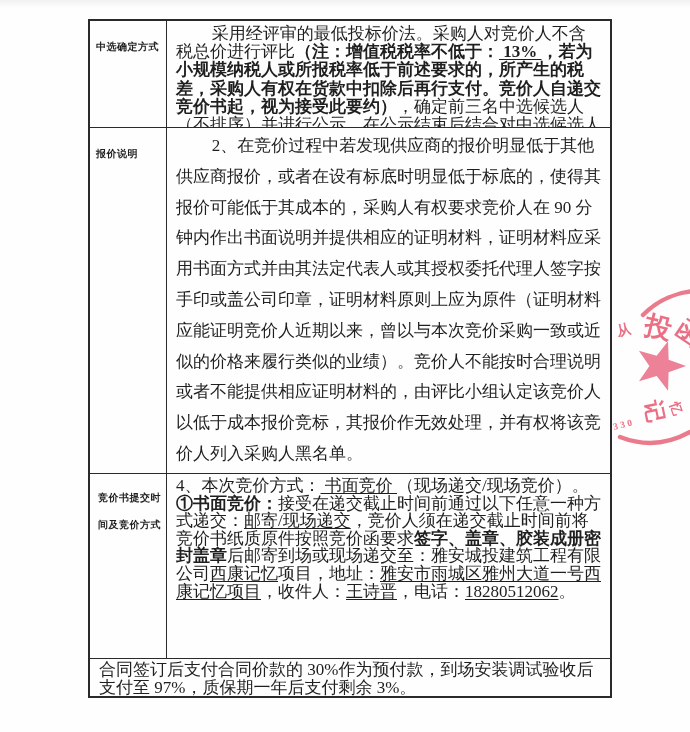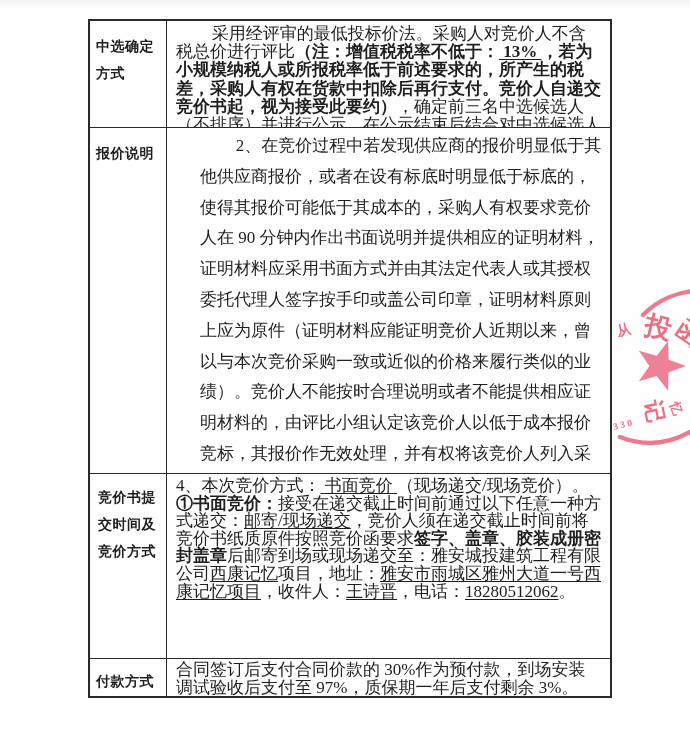--- a/index.html
+++ b/index.html
@@ -14,26 +14,26 @@
   .scan-edge{position:absolute;left:0;top:0;width:100%;height:8px;
     background:linear-gradient(to bottom, rgba(0,0,0,.05), rgba(0,0,0,0));}
   .doc-table{
     position:absolute;left:88px;top:19px;width:524px;height:679px;
     border:2px solid #2a2a2a;box-sizing:border-box;
     display:flex;flex-direction:column;background:transparent;
   }
   .row{display:flex;flex-direction:row;border-bottom:1px solid #2a2a2a;box-sizing:border-box;overflow:hidden;}
   .row:last-child{border-bottom:none;flex:1;}
   .row1{height:107px;}
-  .row2{height:346px;gap:24px;}
+  .row2{height:346px;}
   .row3{height:185px;}
   .cell{box-sizing:border-box;overflow:hidden;}
   .label-cell{
     width:77px;flex:0 0 77px;border-right:1px solid #2a2a2a;
-    font-weight:bold;font-size:14px;line-height:27px;
+    font-weight:bold;font-size:10px;line-height:27px;
     padding:12px 0 0 6px;letter-spacing:.5px;
   }
   .row3 .label-cell{padding-top:10px;padding-left:8px;}
   .row4 .label-cell{padding-top:9px;}
   .content-cell{
     flex:1;font-size:17px;padding:4px 8px 0 9px;
   }
   .content-cell p{margin:0;}
   .row1 .content-cell{line-height:18.2px;padding-top:4px;}
   .row2 .content-cell{line-height:30.8px;padding-top:3px;}
@@ -70,21 +70,20 @@
 
     <section class="row row3">
       <div class="cell label-cell">竞价书提交时间及竞价方式</div>
       <div class="cell content-cell">
         <p><span>4、本次竞价方式：</span><span class="u"> 书面竞价 </span><span>（现场递交/现场竞价）。</span></p>
         <p><span class="b">①书面竞价：</span><span>接受在递交截止时间前通过以下任意一种方式递交：</span><span class="u">邮寄/现场递交</span><span>，竞价人须在递交截止时间前将竞价书纸质原件按照竞价函要求</span><span class="b">签字、盖章、胶装成册密封盖章</span><span>后邮寄到场或现场递交至：雅安城投建筑工程有限公司</span><span class="u">西康记忆</span><span>项目，地址：</span><span class="u">雅安市雨城区雅州大道一号西康记忆项目</span><span>，收件人：</span><span class="u">王诗晋</span><span>，电话：</span><span class="u">18280512062</span><span>。</span></p>
       </div>
     </section>
 
     <section class="row row4">
-      <div class="cell label-cell">付款方式</div>
       <div class="cell content-cell">
         <p><span>合同签订后支付合同价款的 30%作为预付款，到场安装调试验收后支付至 97%，质保期一年后支付剩余 3%。</span></p>
       </div>
     </section>
 
   </div>
 
   <svg class="seal-svg" viewBox="600 282 90 170" xmlns="http://www.w3.org/2000/svg" aria-hidden="true">
 
     <path d="M 643 315 A 80 80 0 0 1 699 291" fill="none" stroke="#e8697e" stroke-width="4.5" stroke-linecap="round"></path>

